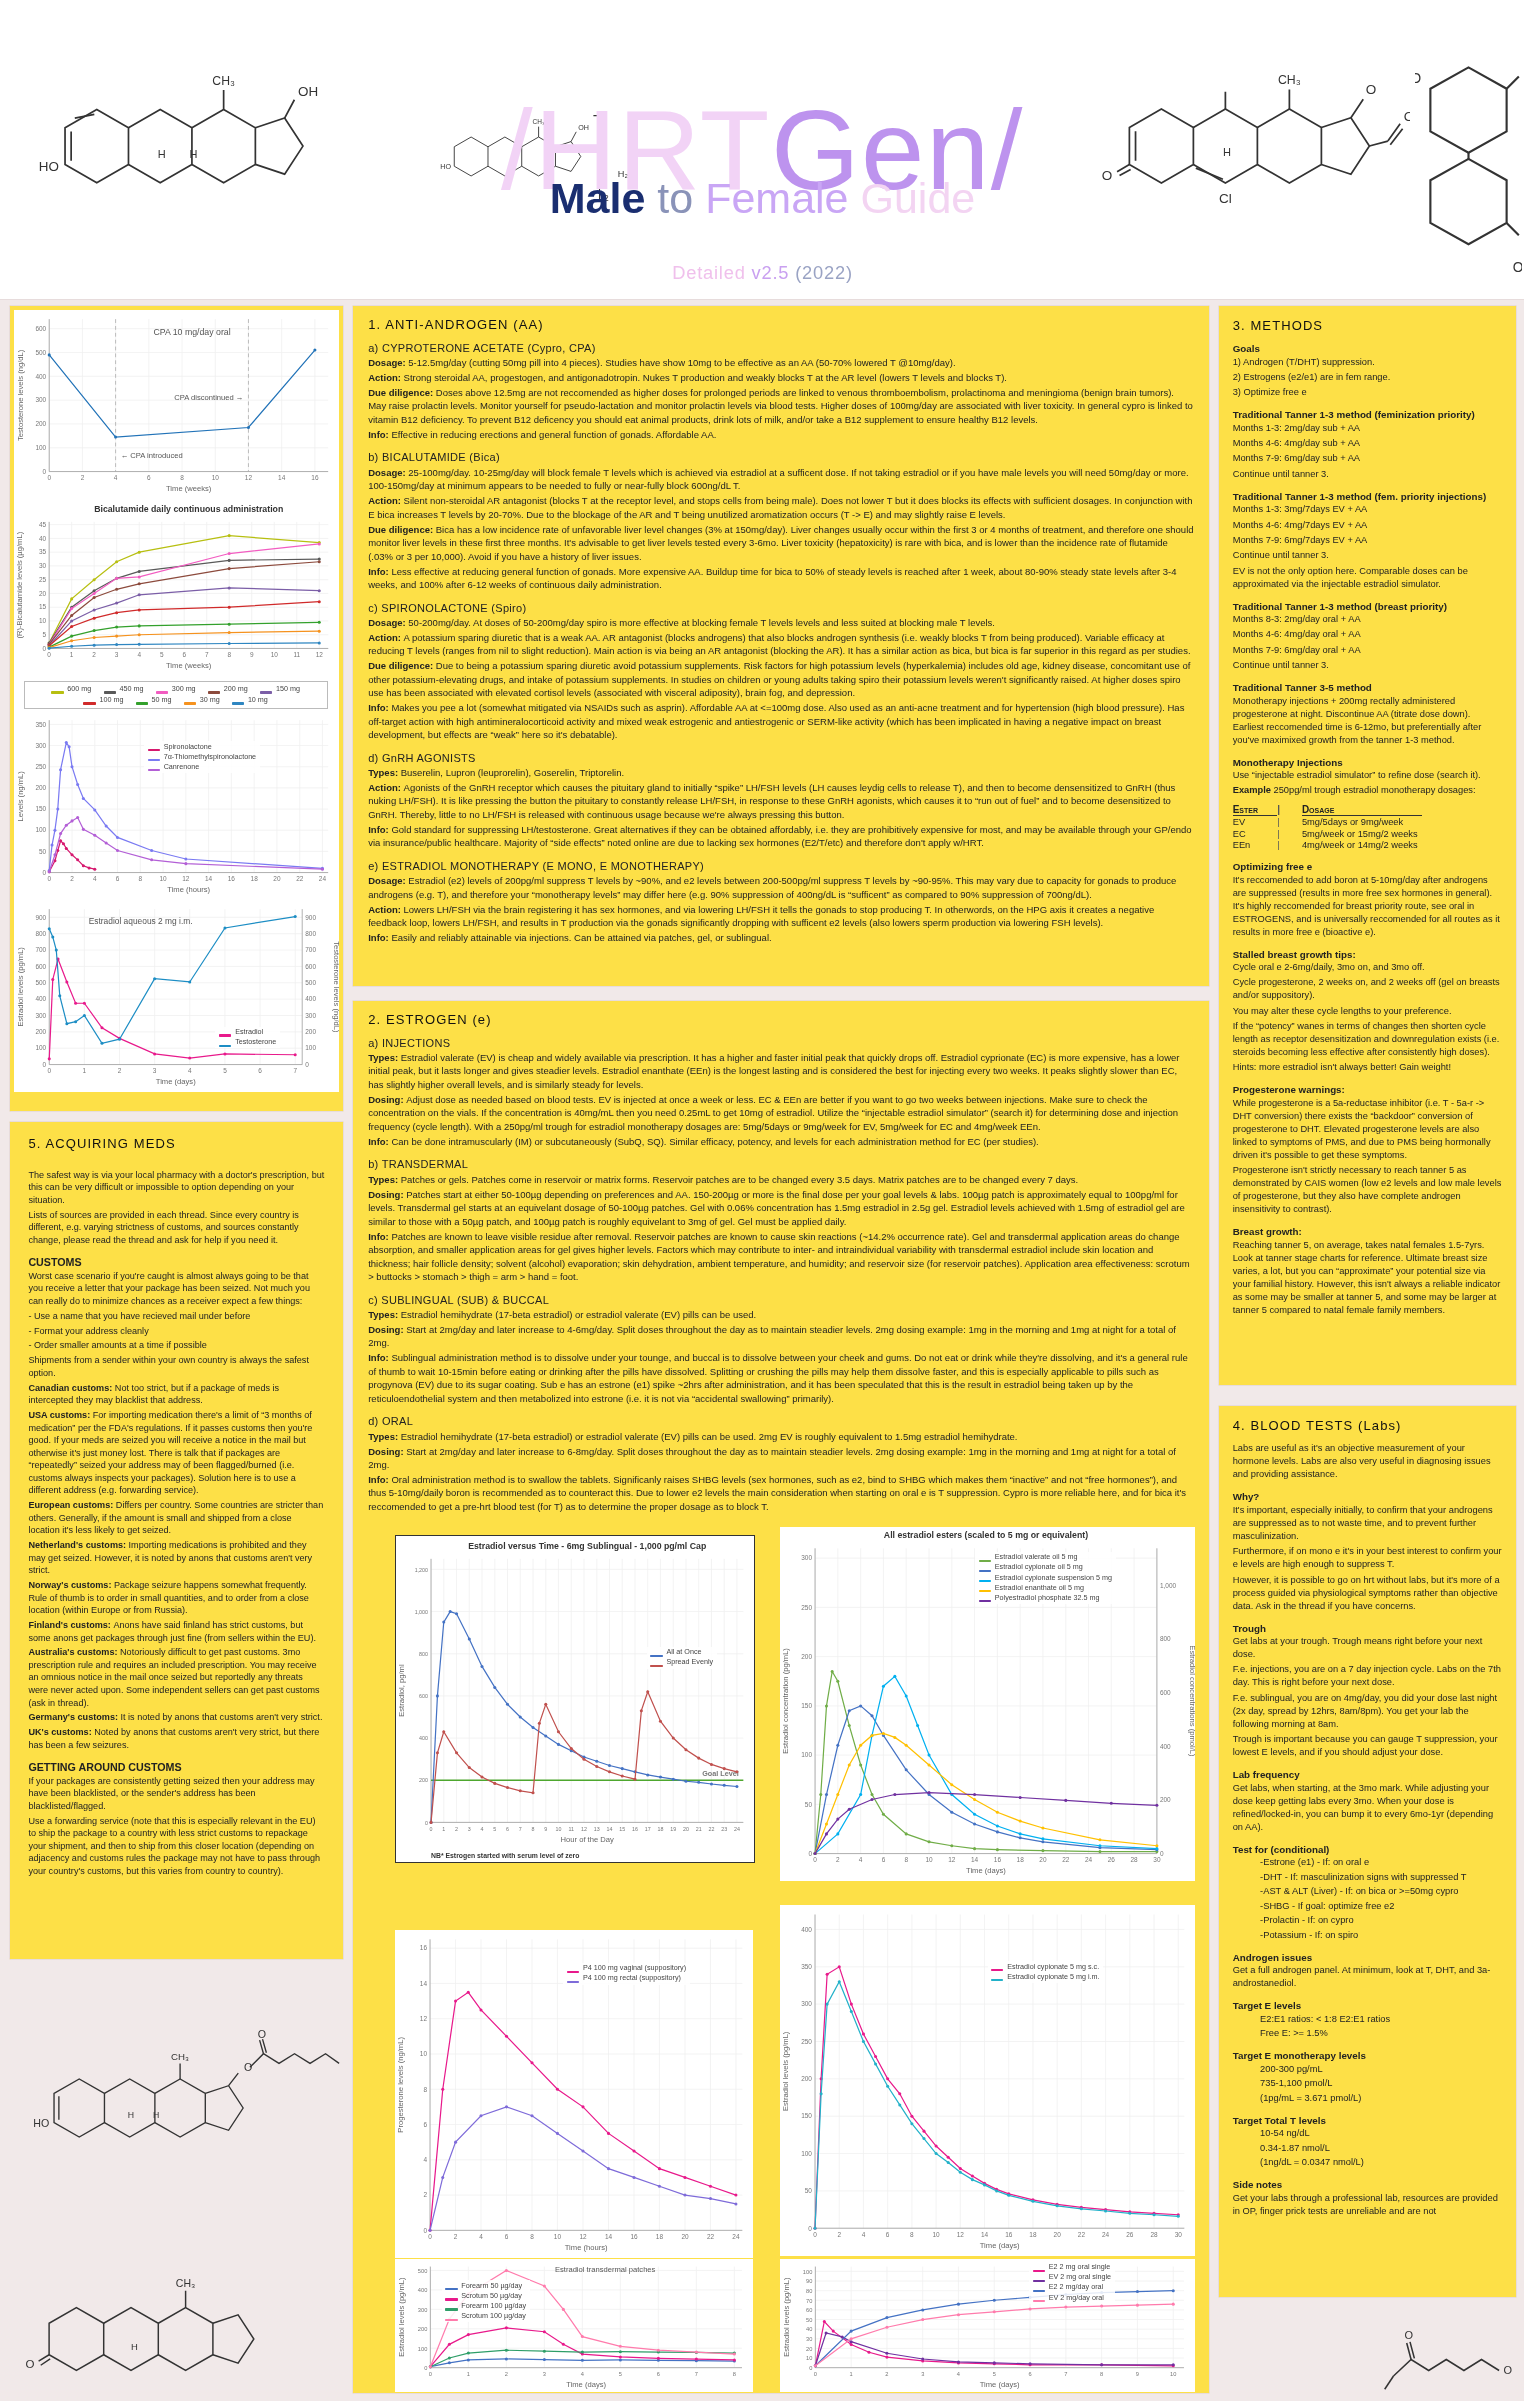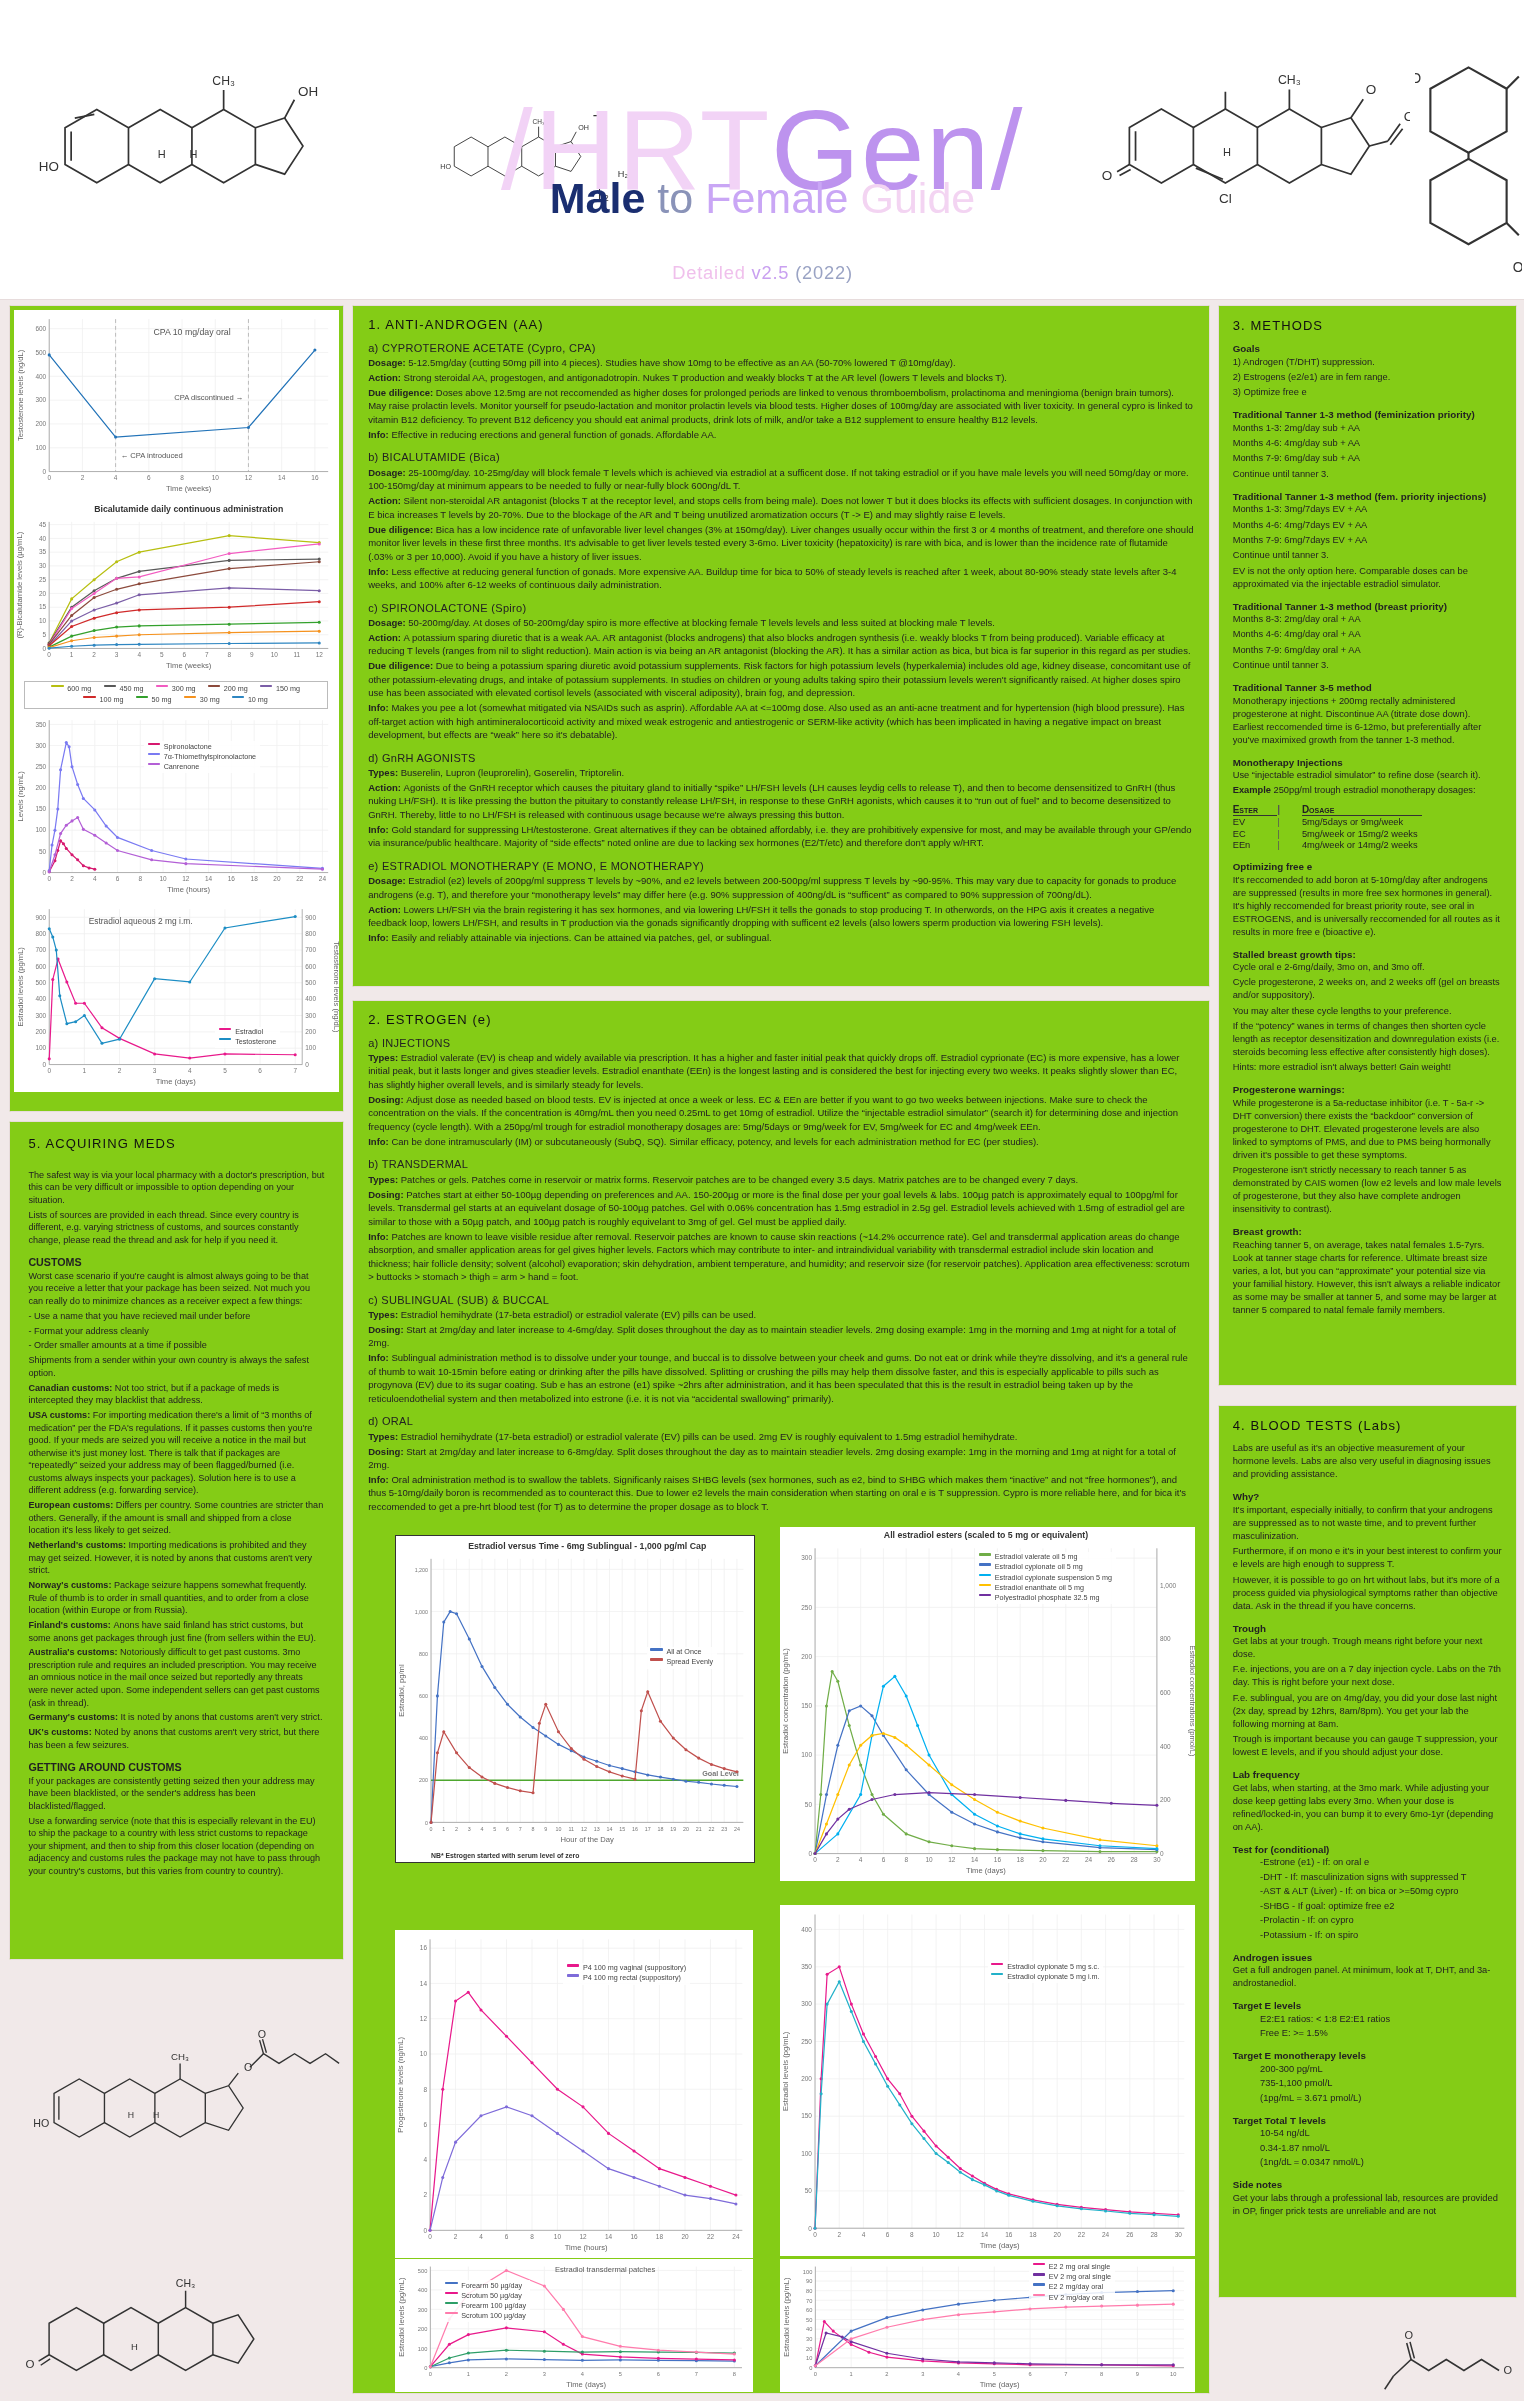--- a/index.html
+++ b/index.html
@@ -1,18 +1,18 @@
 <!DOCTYPE html>
 <html style="font-size:12.2px"><head>
 <meta charset="utf-8">
 <style>
   html,body{margin:0;padding:0}
   body{position:relative;width:1525px;height:2401px;background:#f1e9e9;
        font-family:"Liberation Sans",sans-serif;color:#222;overflow:hidden}
-  .card{position:absolute;background:#84cc16;border:0.8px solid #e7dcdc;border-radius:1.5px;
+  .card{position:absolute;background:#fde047;border:0.8px solid #e7dcdc;border-radius:1.5px;
         padding:12.2px 15.2px;box-sizing:border-box;overflow:hidden}
   
   .header{position:absolute;left:0;top:0;width:1525px;height:299px;background:#fff;
           border-bottom:0.8px solid #e7dcdc}
   .title{position:absolute;left:50%;top:17px;transform:translateX(-50%);
          font-size:114px;font-weight:400;letter-spacing:1.5px;white-space:nowrap;line-height:1}
   .t1{color:#f2d3f6}.t2{color:#bd93ee}
   .subtitle{position:absolute;left:50%;top:177px;transform:translateX(-50%);
             font-size:43px;white-space:nowrap;line-height:1}
   .s-male{color:#1a2e70;font-weight:700}.s-to{color:#8a93b8}.s-fem{color:#c9a6f5}.s-guide{color:#f3d4f2}
@@ -43,21 +43,21 @@
   .chart{position:relative;background:#fff}
   .chart svg text{font-family:"Liberation Sans",sans-serif;fill:#777}
   .chart svg text.axl{fill:#666;font-size:10px}
   .chart svg text.ttl{fill:#333;font-size:11.5px;font-weight:700}
   .chart svg text.an{fill:#555}
   .chart svg text.nt{fill:#333;font-size:9px;font-weight:700}
   .legend{position:absolute;display:flex;flex-direction:column;gap:1.5px;font-size:7.2px;
           color:#444;background:rgba(255,255,255,.85);padding:1.5px 3.8px;line-height:1.2}
   .legend.box{flex-direction:row;flex-wrap:wrap;justify-content:center;column-gap:12.2px;
               row-gap:2.3px;border:0.8px solid #bbb;left:3%;width:92%;bottom:2.3px;top:auto;padding:3px 1.5px}
-  .lg-item{display:flex;align-items:flex-start;gap:3.8px;white-space:nowrap}
+  .lg-item{display:flex;align-items:flex-end;gap:3.8px;white-space:nowrap}
   .sw{display:inline-block;width:12.2px;height:2.3px;border-radius:0.8px}
   
   svg.mol{position:absolute;stroke:#333;fill:none;stroke-width:1.4}
   svg.mol text{stroke:none;fill:#333;font-family:"Liberation Sans",sans-serif}
 </style>
 </head>
 <body>
 
 <div class="header">
   <svg class="mol" style="left:26px;top:13.7px" width="305" height="252" viewBox="0 0 250 150">

